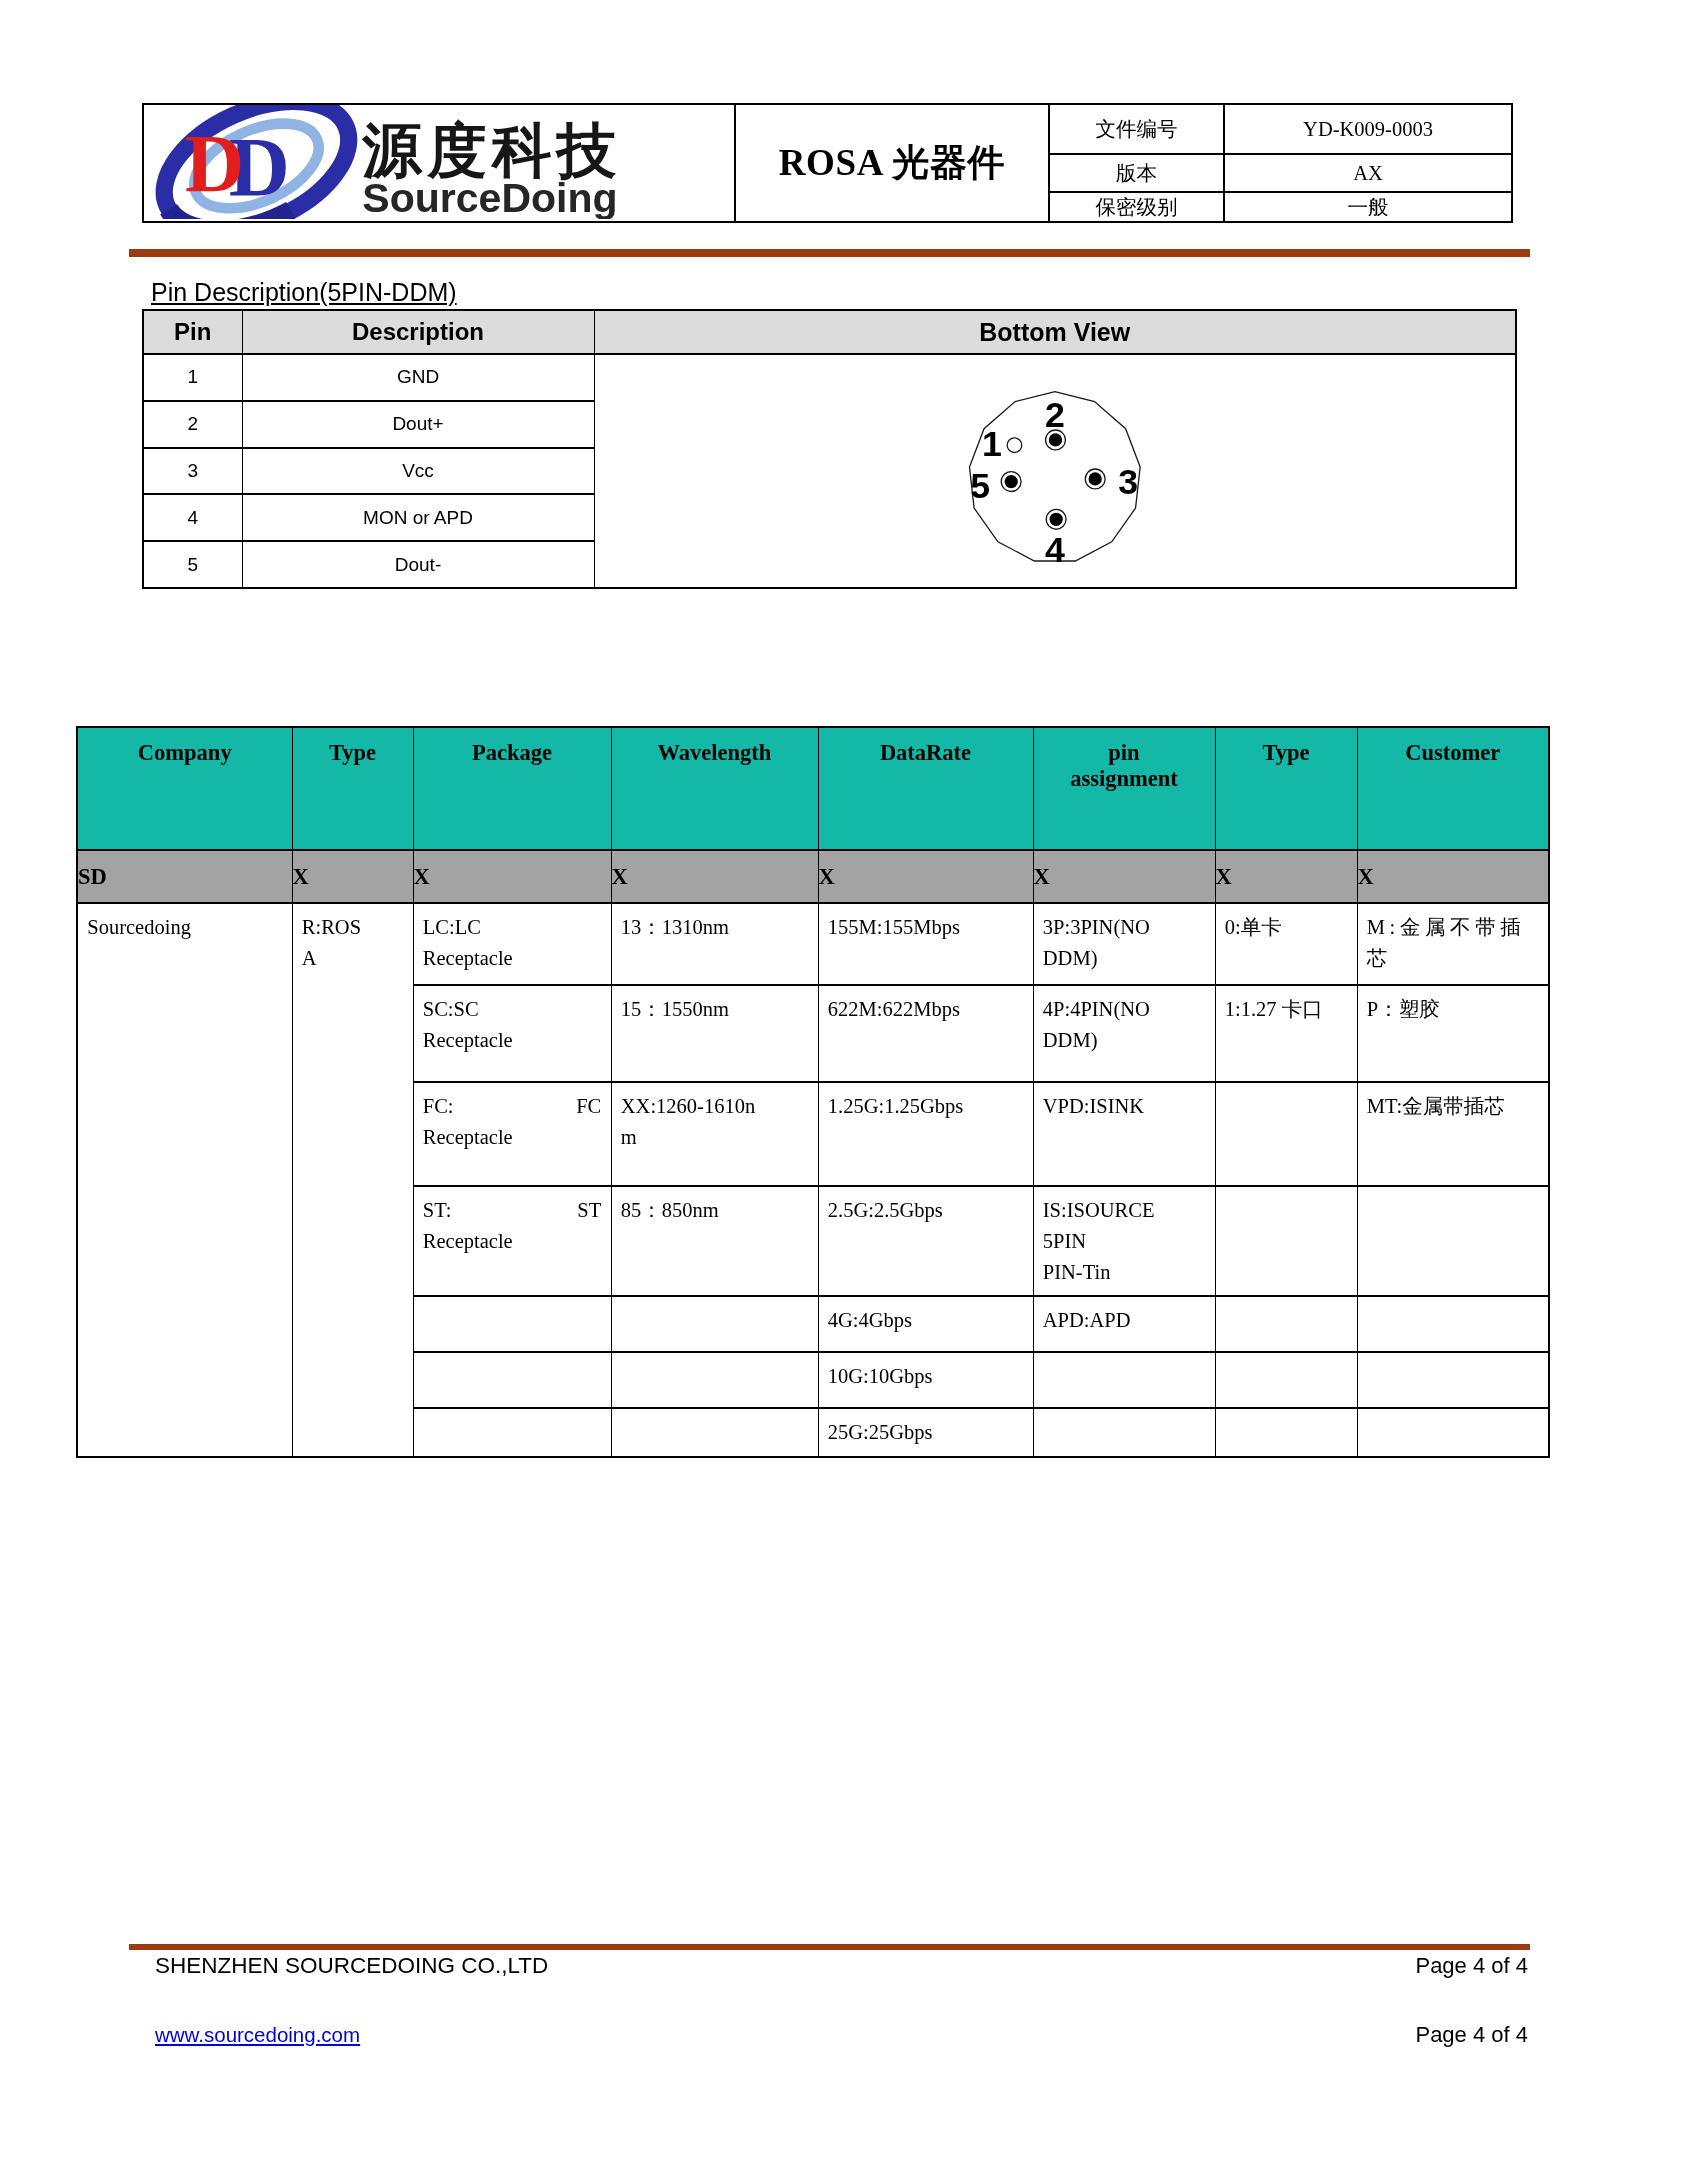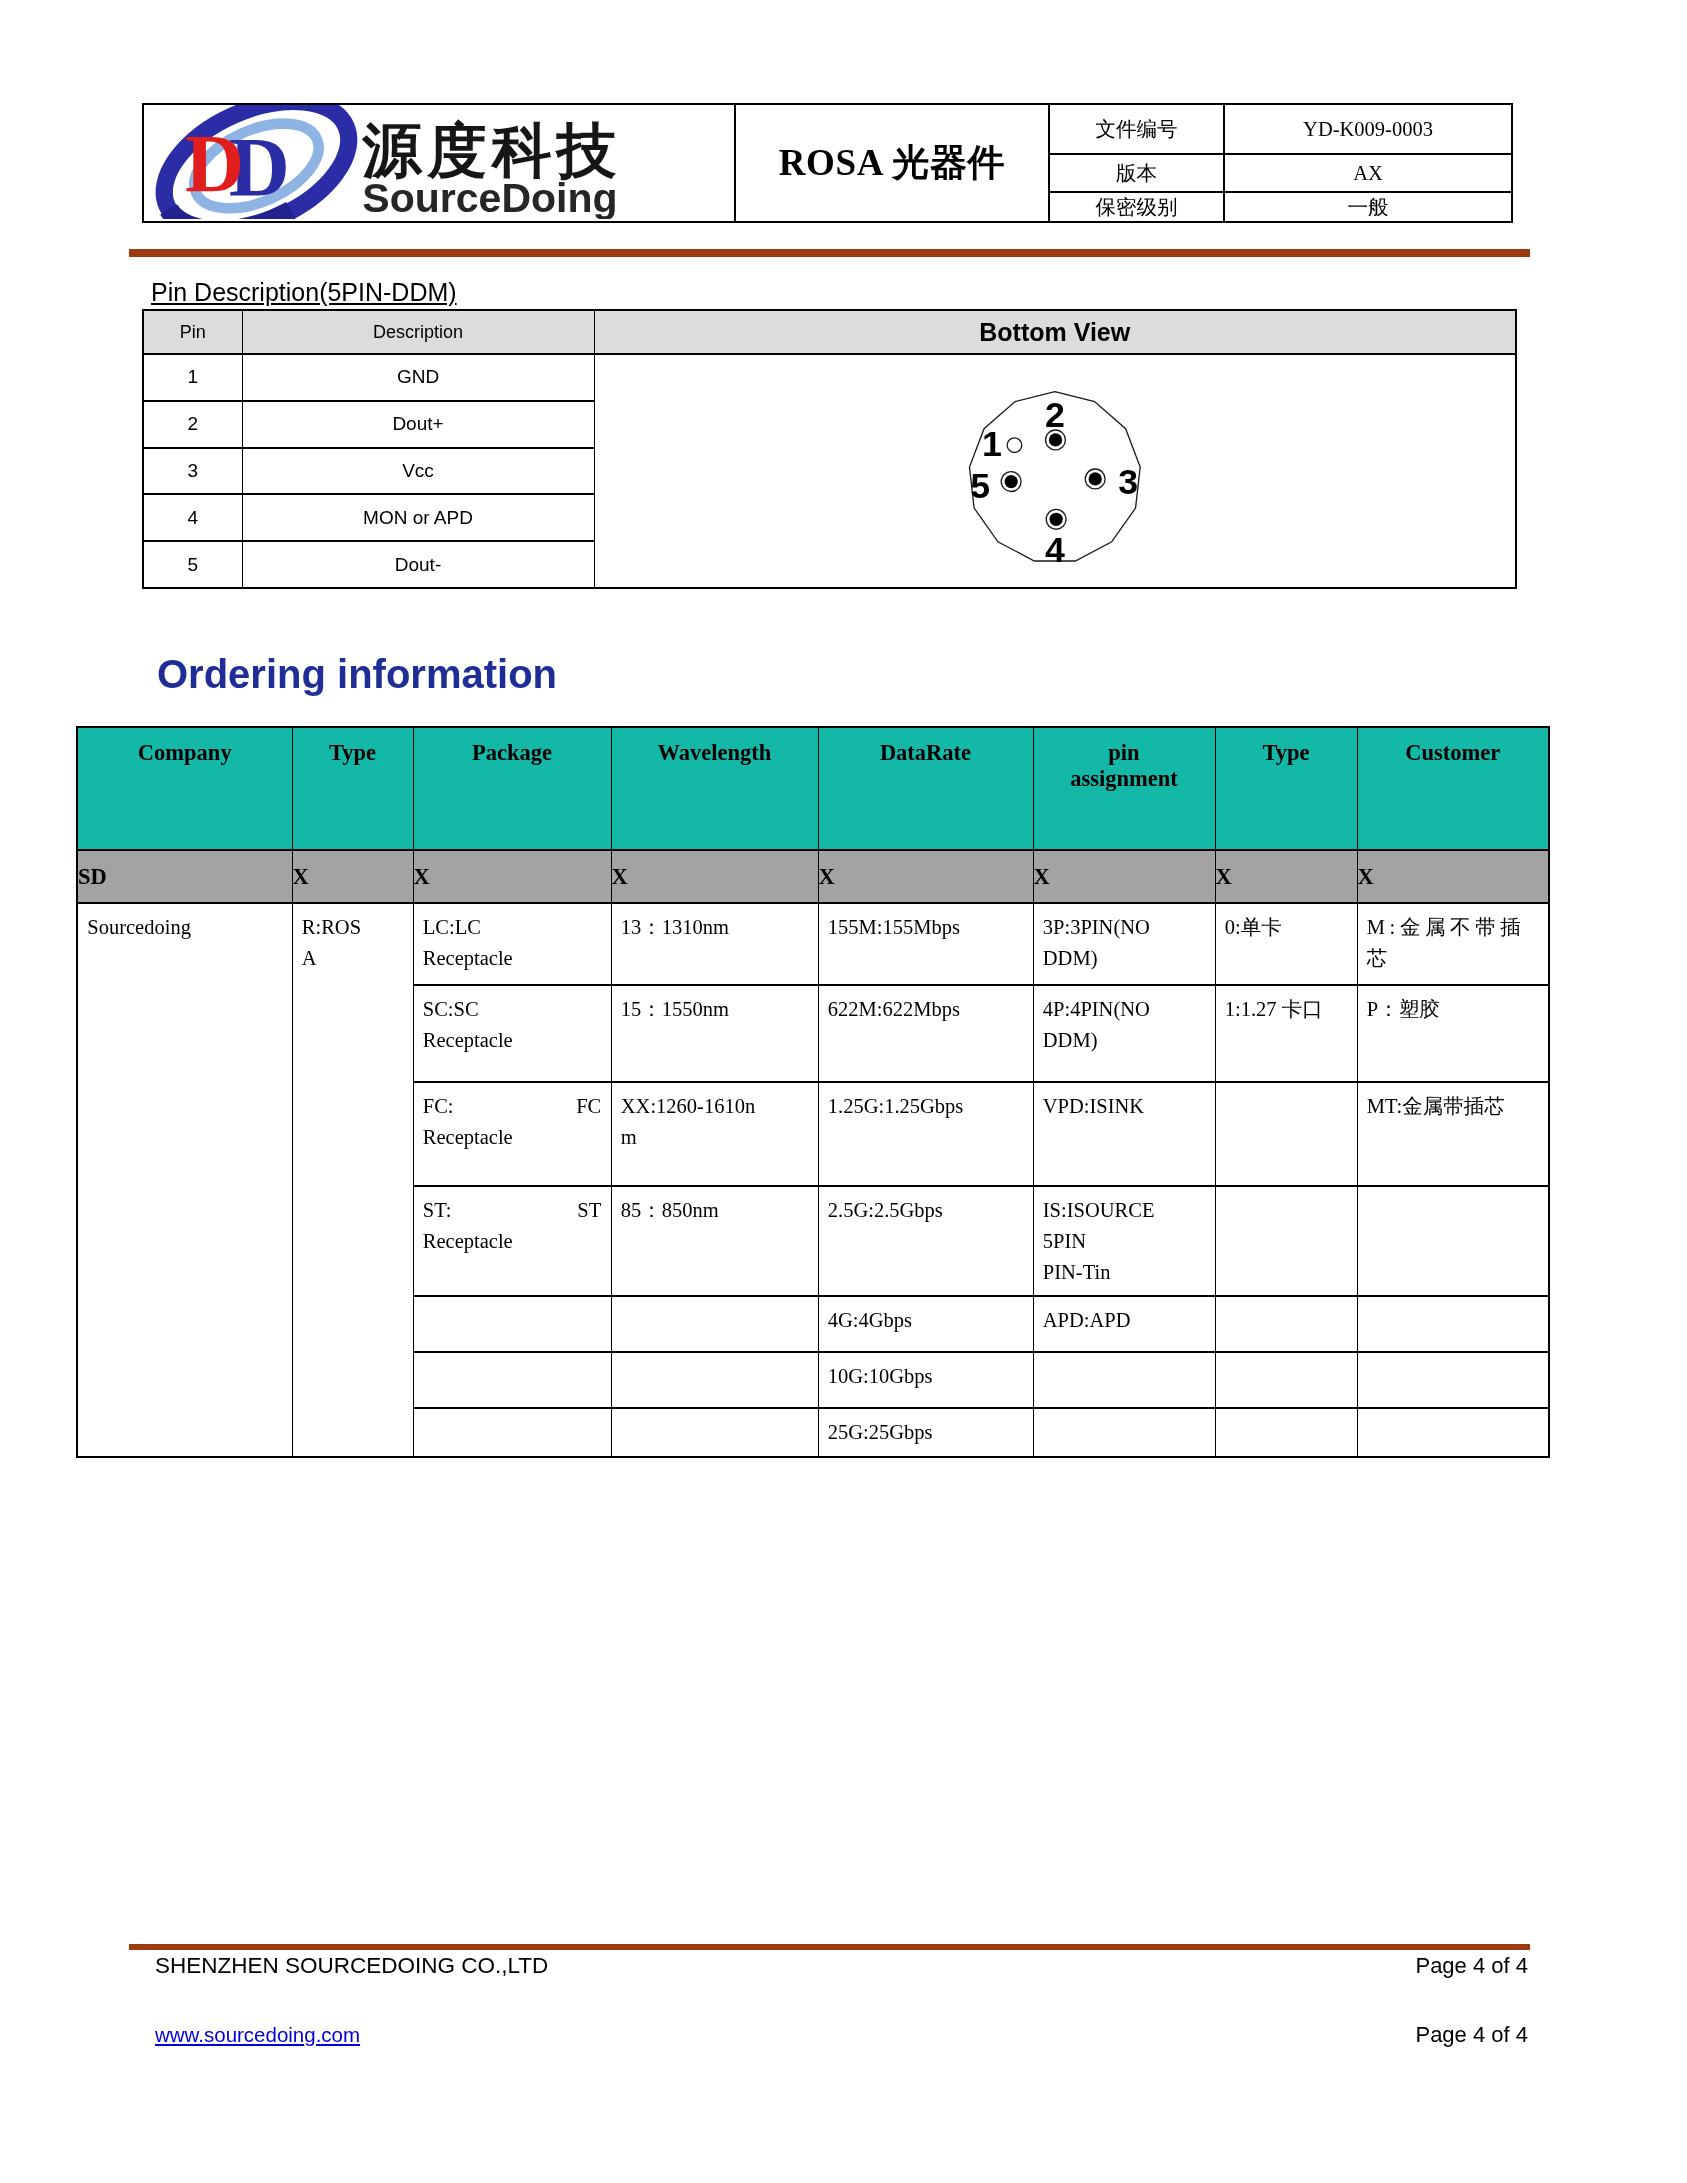--- a/index.html
+++ b/index.html
@@ -35,21 +35,21 @@
     position:absolute; left:151px; top:278px;
     font-size:25px; text-decoration:underline; color:#000;
   }
   #pin-table {
     position:absolute; left:142px; top:309px; width:1373px;
     border-collapse:collapse; table-layout:fixed;
     border:2.6px solid #000;
   }
   #pin-table th, #pin-table td { border-left:1.3px solid #000; border-top:2px solid #000; }
   #pin-table thead th { background:#dcdcdc; height:44px; vertical-align:middle; text-align:center; }
-  .pin-col-h, .desc-col-h { font-size:18px; font-weight:normal; }
+  .pin-col-h, .desc-col-h { font-size:24px; font-weight:bold; }
   .bv-col-h { font-size:25px; font-weight:bold; }
   #pin-table tbody tr { height:46px; }
   #pin-table tbody td { text-align:center; vertical-align:middle; font-size:19px; }
   #pin-table td.bv-cell { padding:0; vertical-align:middle; }
   .bv-svg { display:block; margin:0 auto; }
 
   
   #ord-heading {
     position:absolute; left:157px; top:652px;
     font-size:40px; font-weight:bold; color:#1f2d96;
@@ -182,21 +182,20 @@
         <td>4</td>
         <td>MON or APD</td>
       </tr>
       <tr>
         <td>5</td>
         <td>Dout-</td>
       </tr>
     </tbody>
   </table>
 
-  <div id="ord-heading">Ordering information</div>
 
   <table id="ord-table">
     <colgroup>
       <col style="width:215px">
         <col style="width:121px">
         <col style="width:198px">
         <col style="width:207px">
       <col style="width:215px">
         <col style="width:182px">
         <col style="width:142px">

